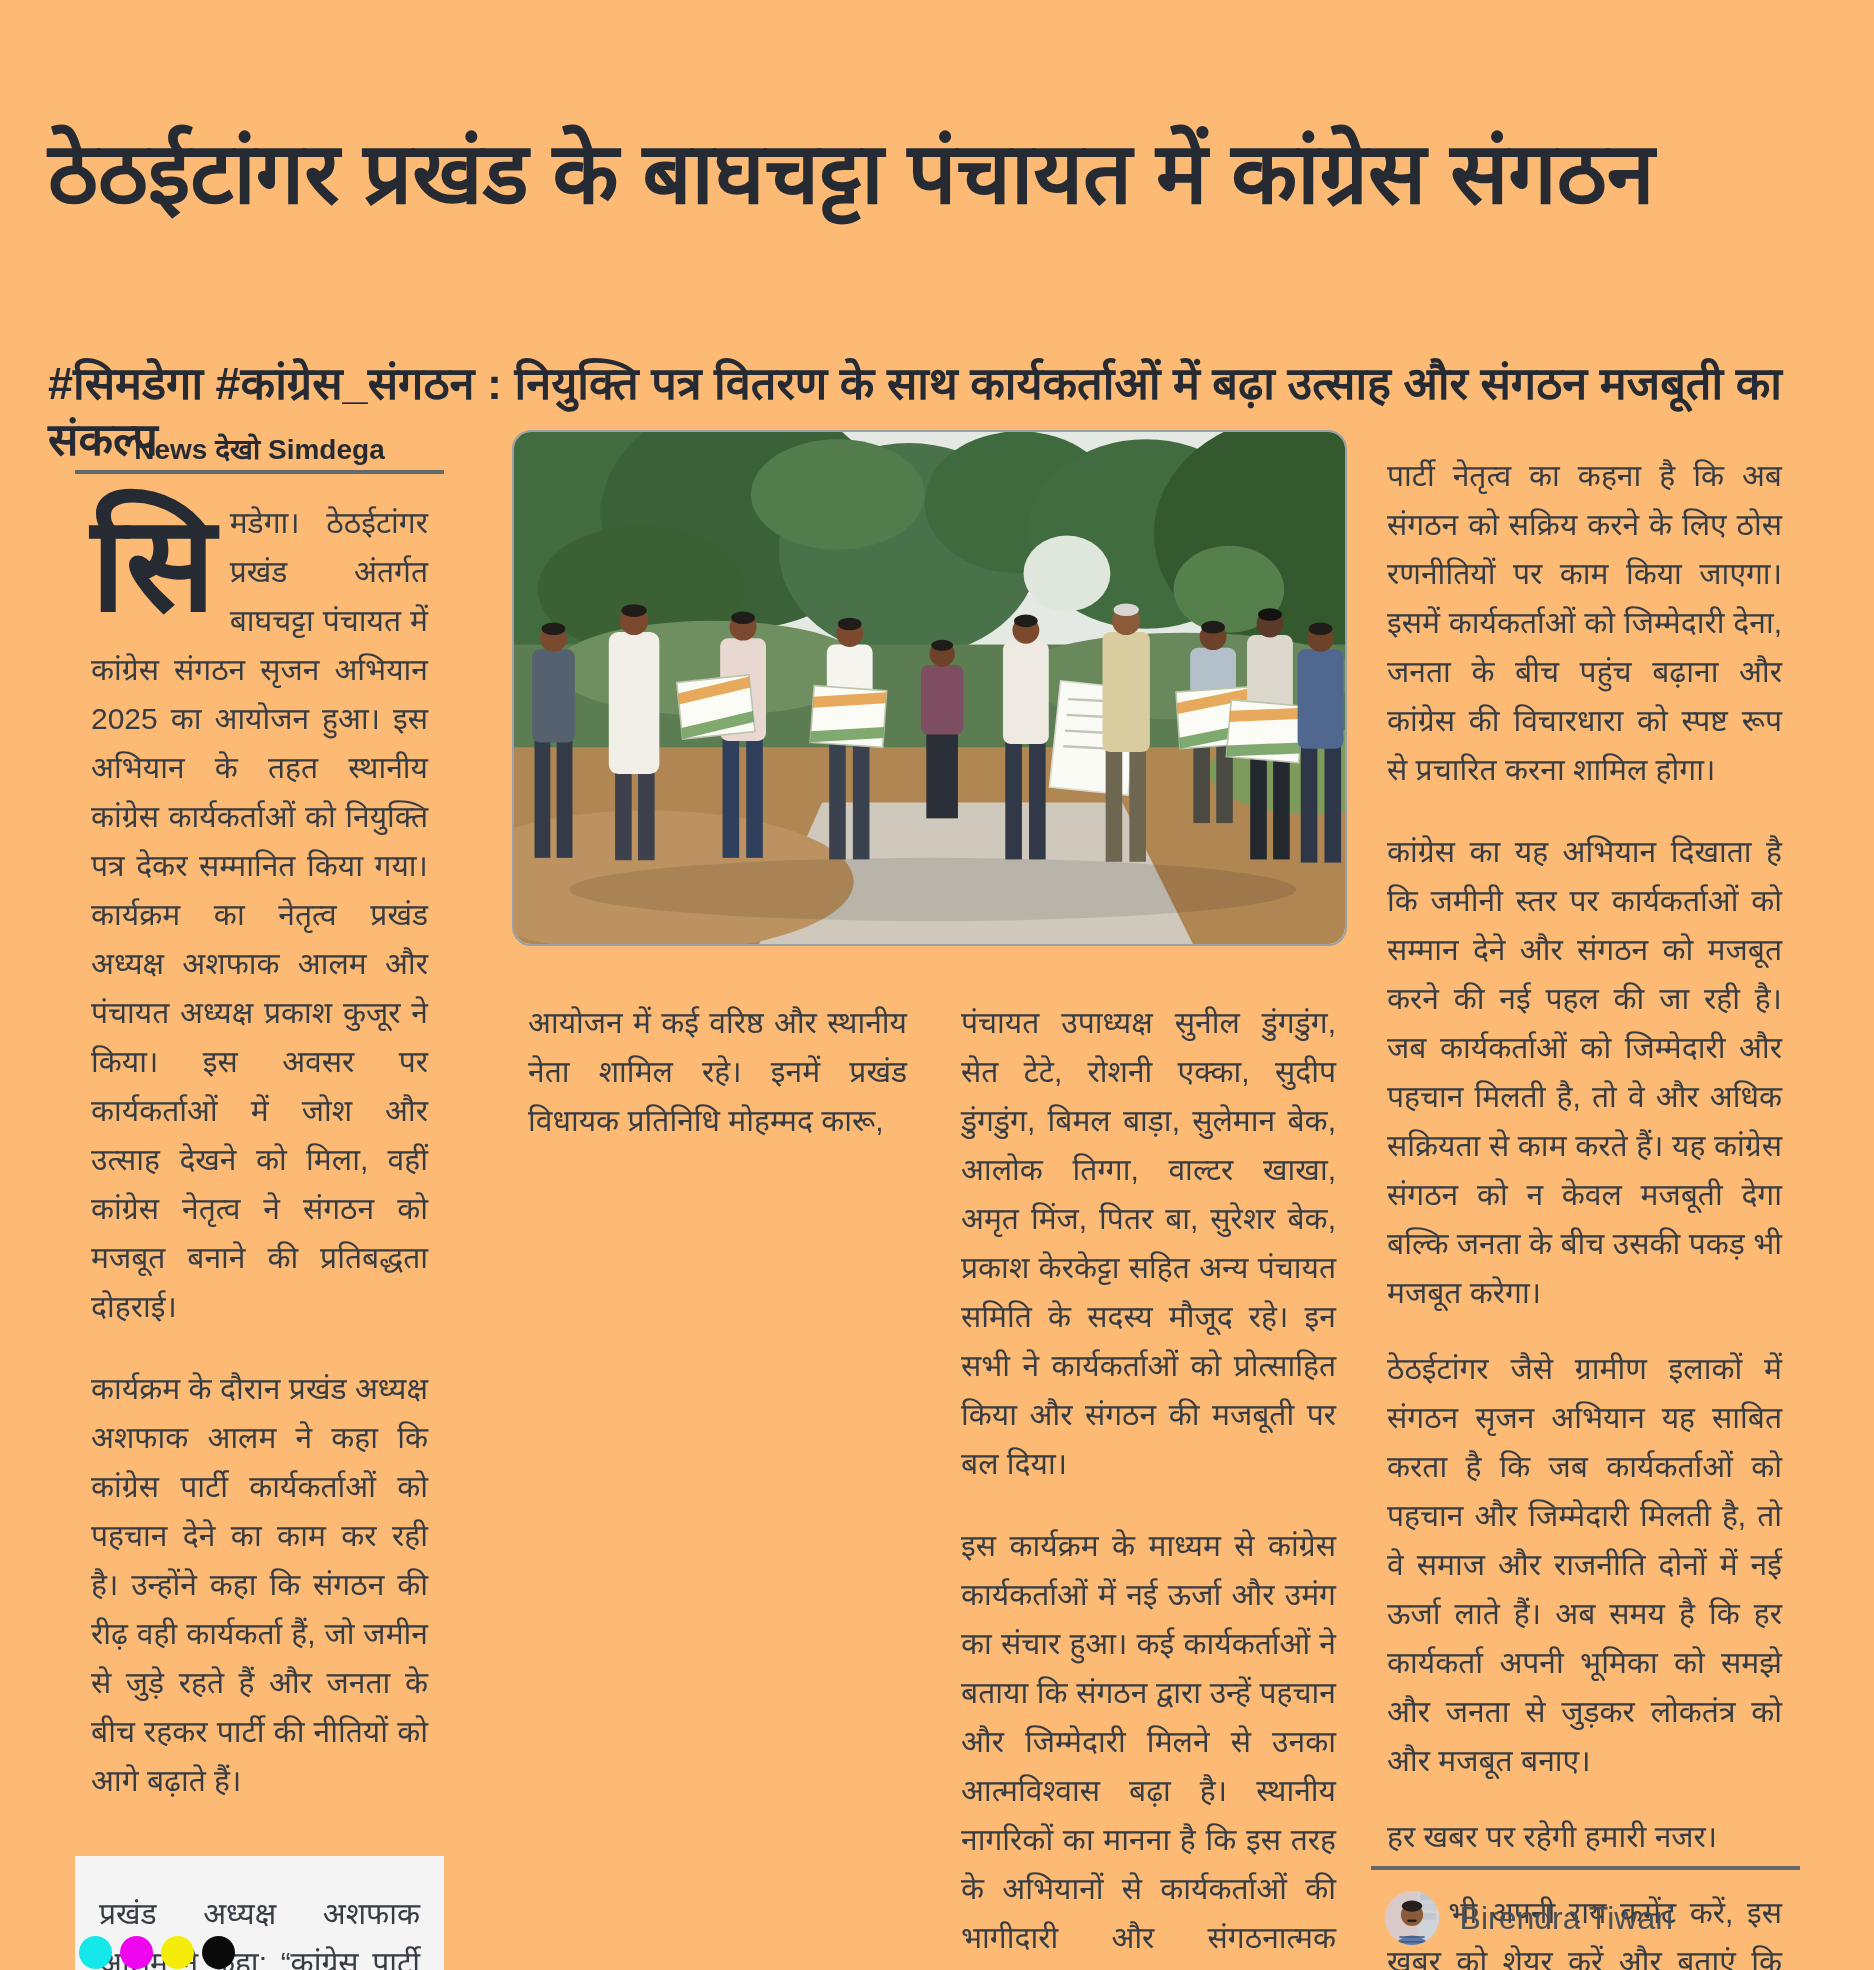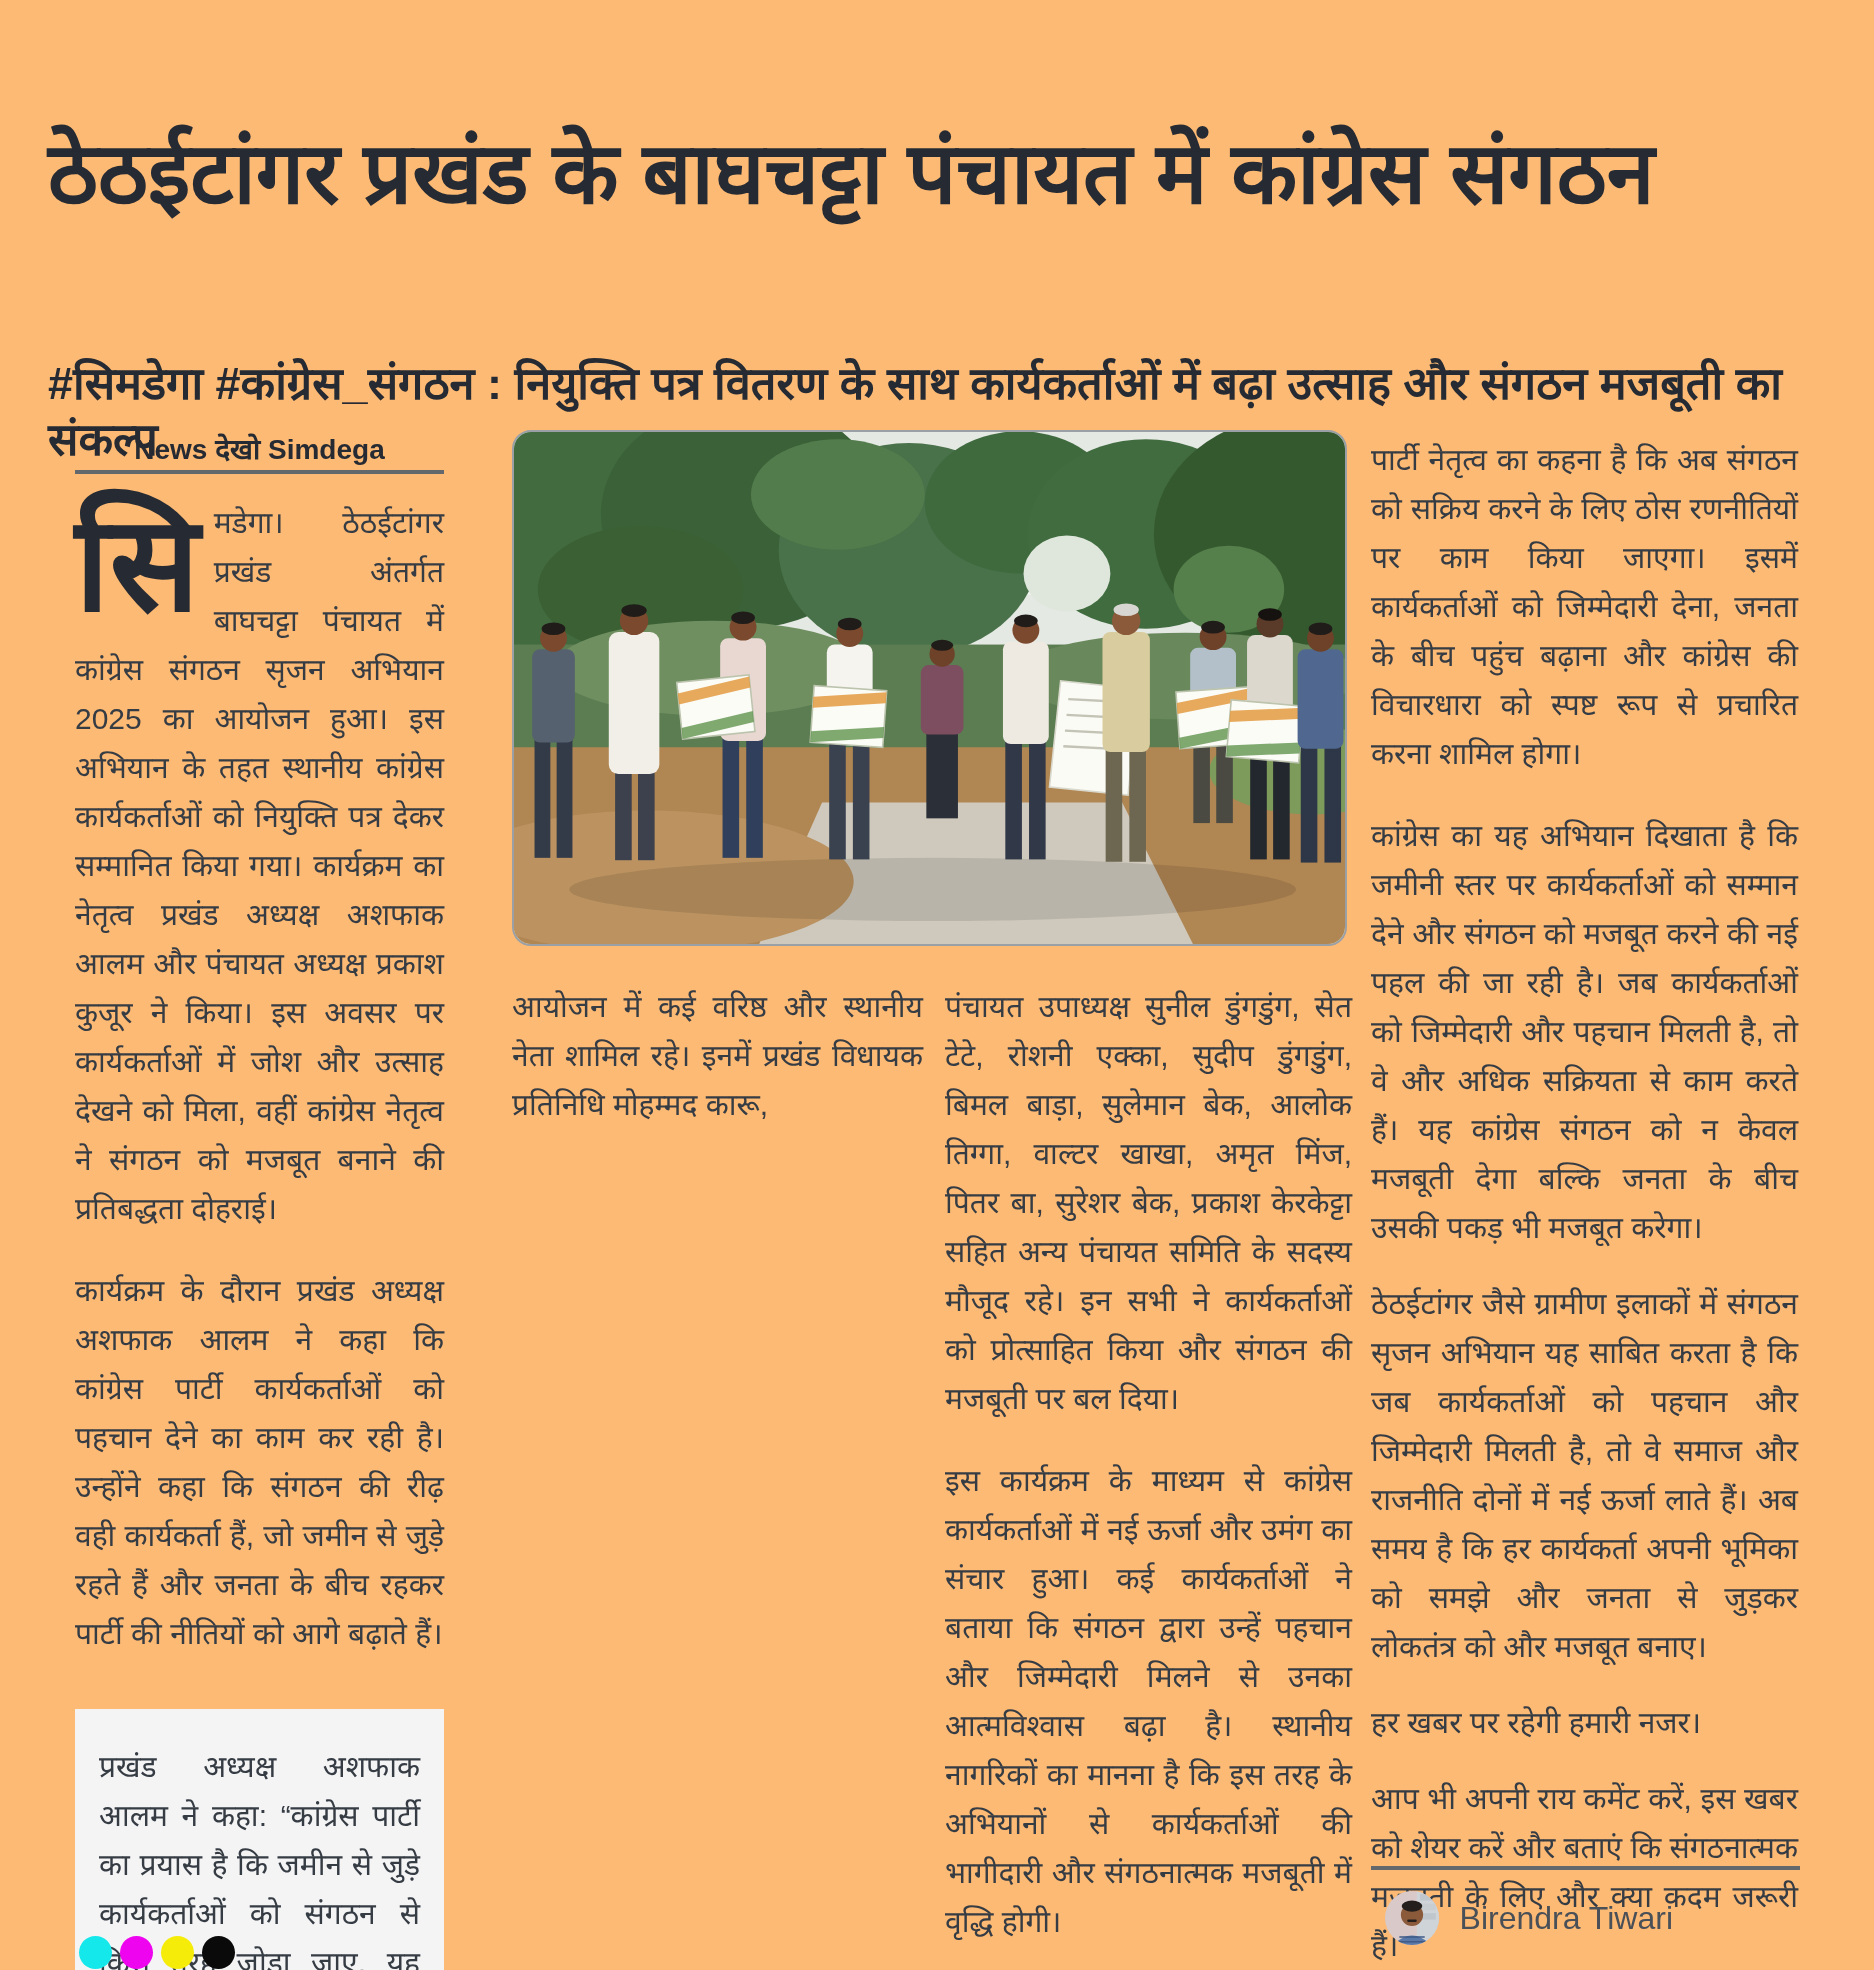--- a/index.html
+++ b/index.html
@@ -17,21 +17,21 @@
     font-size:86px;line-height:1.5;font-weight:900;
     color:#262b33;letter-spacing:0px;
   }
   .headline .hl{display:block;}
   .subheadline{
     position:absolute;left:48px;top:356px;width:1787px;
     font-size:45px;line-height:1.25;font-weight:700;color:#262b33;
   }
   
   .col{position:absolute;font-size:30px;line-height:49px;text-align:justify;}
-  .col p{margin:0;}
+  .col p{margin:16px;}
   .col p + p{margin-top:33px;}
   .col1{left:75px;top:433px;width:369px;}
   .col2{left:512px;top:982px;width:411px;}
   .col3{left:945px;top:982px;width:407px;}
   .col4{left:1371px;top:435px;width:427px;}
   .kicker{
     text-align:center;font-size:28px;font-weight:700;color:#262b33;
     padding-bottom:3px;line-height:1.2;
   }
   .kicker-rule{height:4px;background:#63686d;margin-bottom:24px;}

